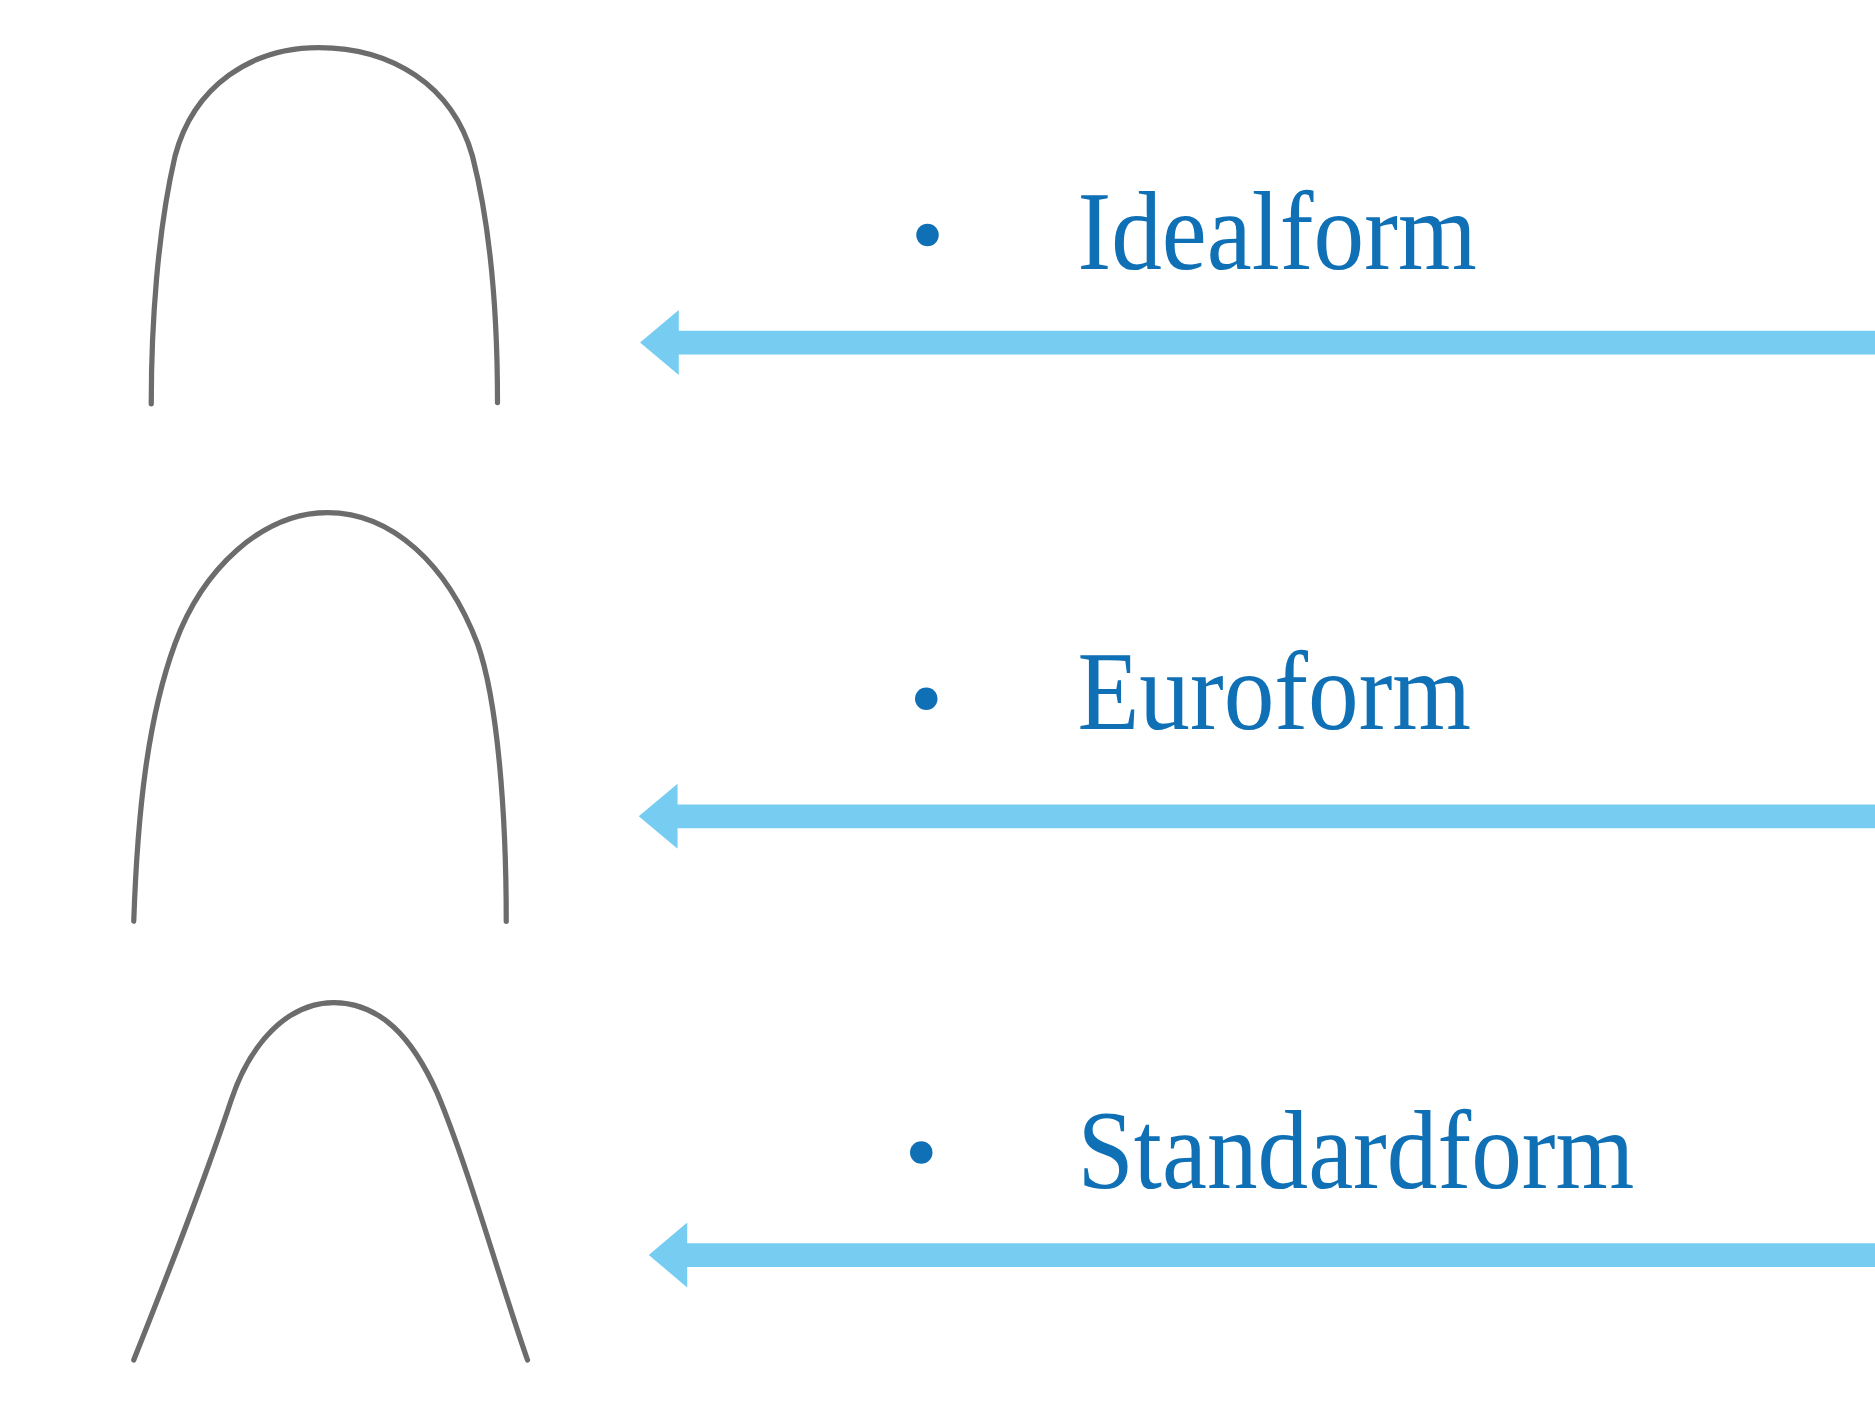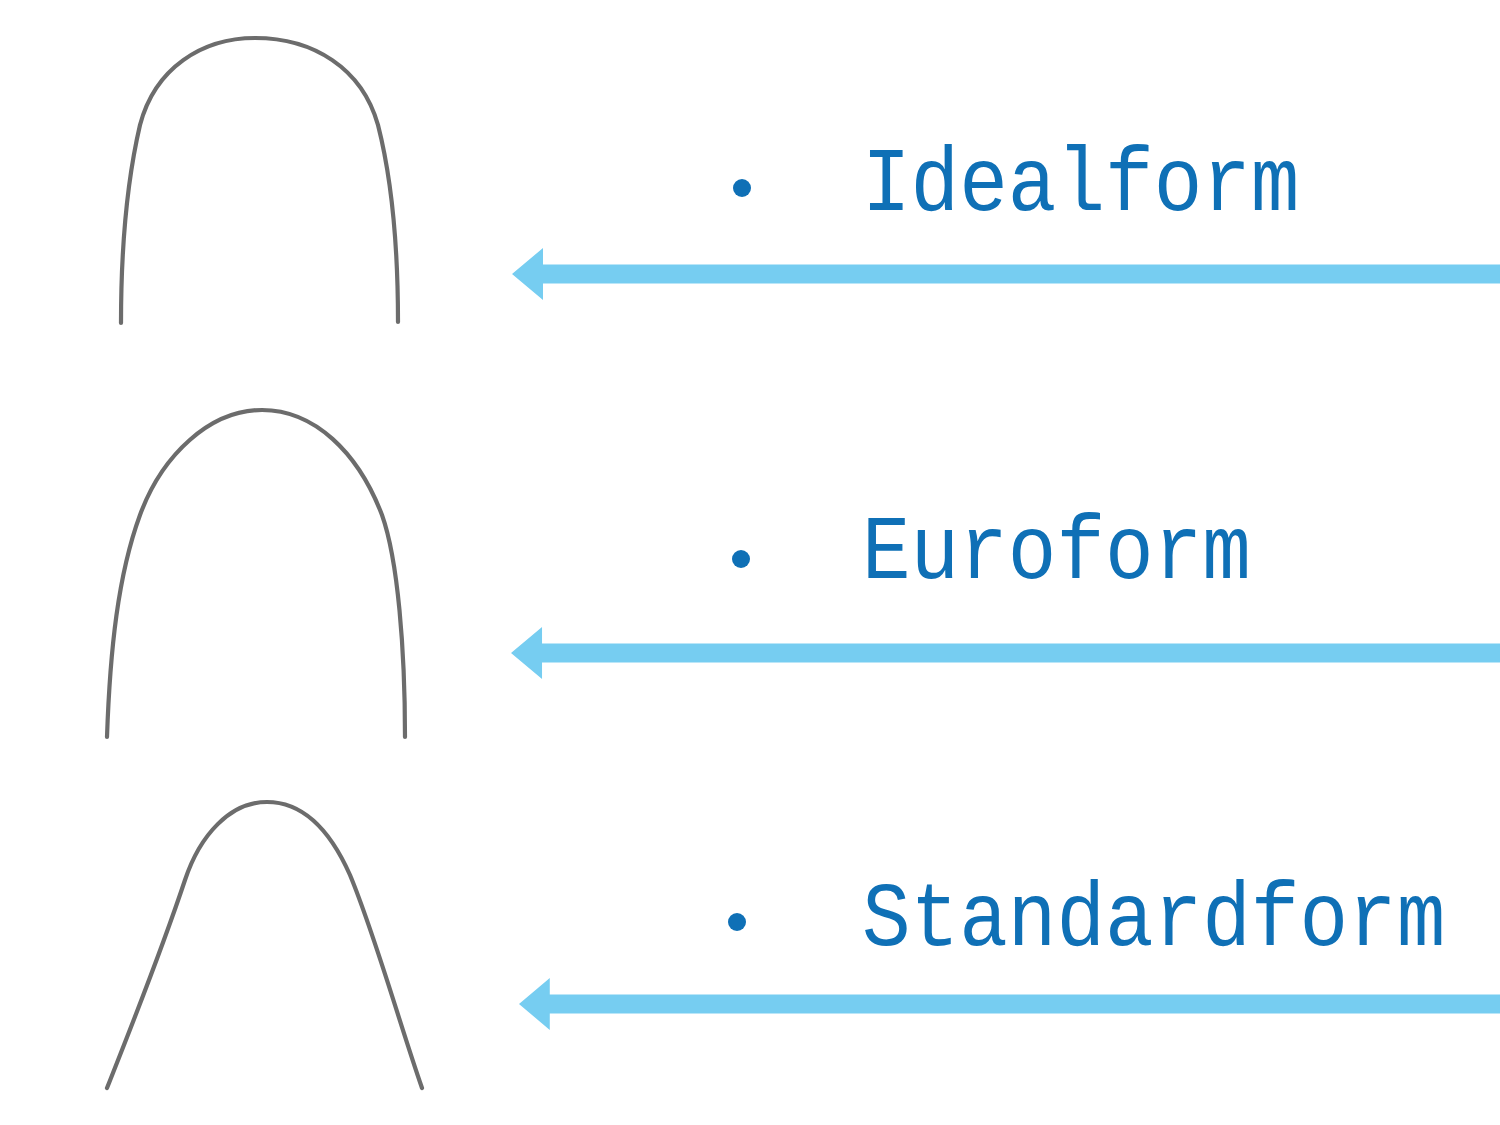--- a/index.html
+++ b/index.html
@@ -6,21 +6,21 @@
     margin: 0;
     padding: 0;
     background: #ffffff;
   }
   .slide {
     position: relative;
     width: 1500px;
     height: 1125px;
     background: var(--background, #ffffff);
     overflow: hidden;
-    font-family: Liberation Mono, monospace;
+    font-family: Liberation Serif, serif;
   }
   .wire {
     position: absolute;
   }
   .wire path {
     fill: none;
     stroke: var(--wire, #5f5f5f);
     stroke-width: 4.2;
     stroke-linecap: round;
     opacity: 0.92;

